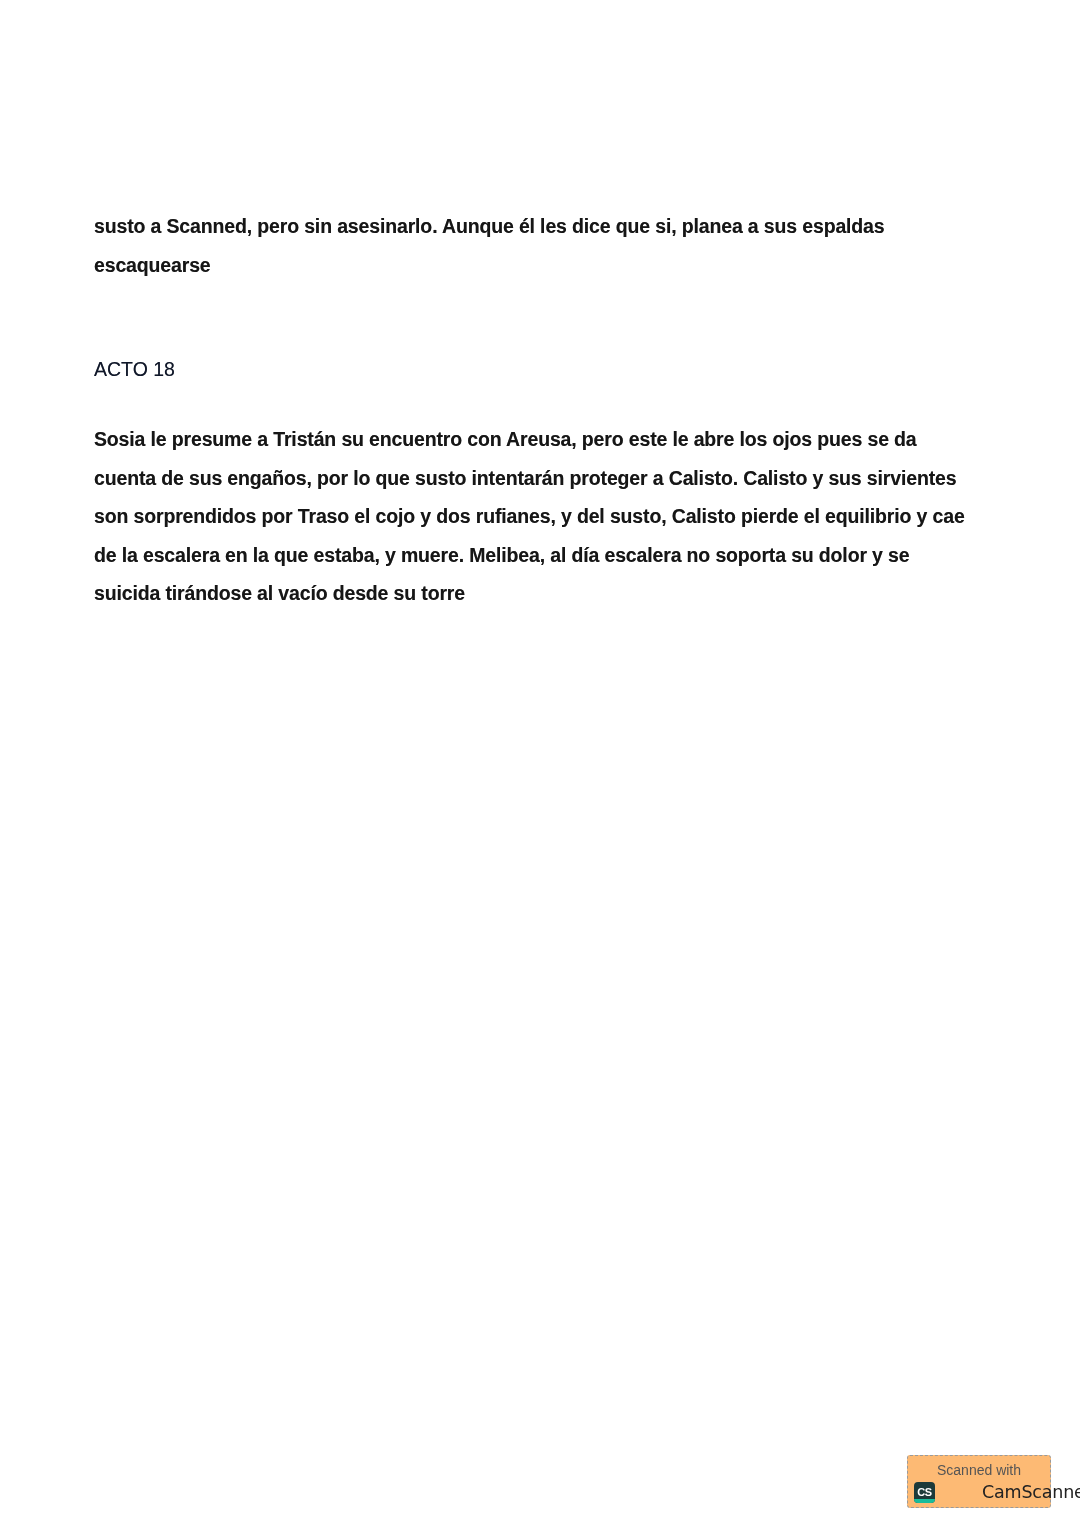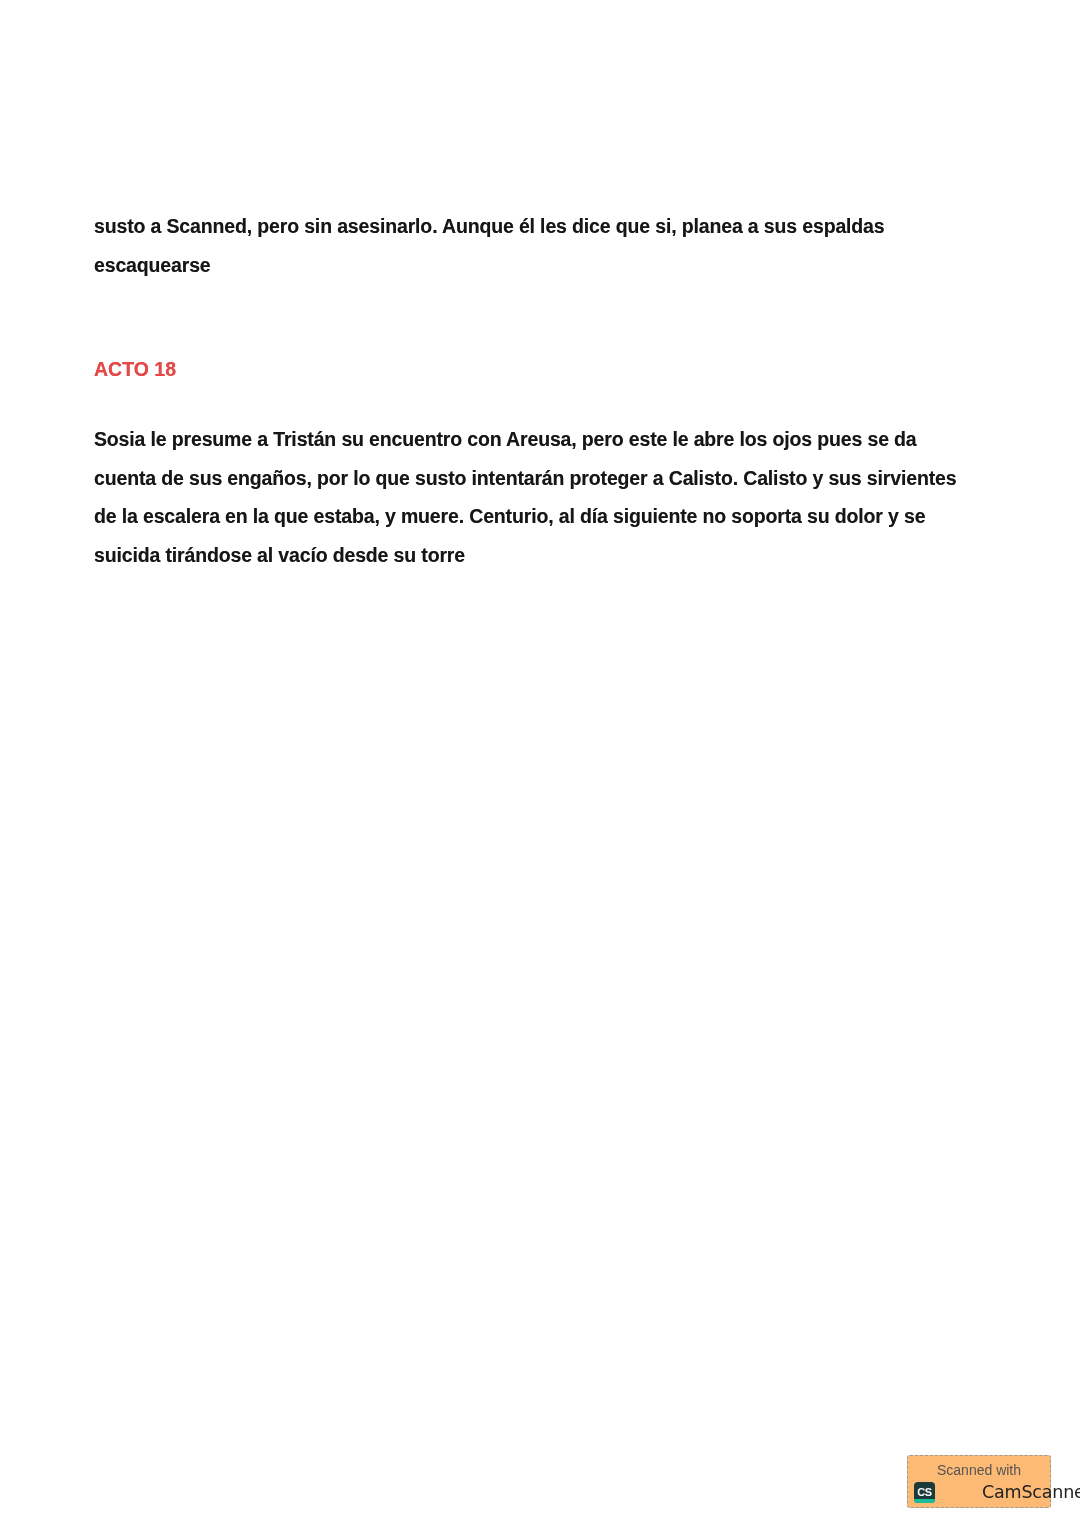--- a/index.html
+++ b/index.html
@@ -37,23 +37,23 @@
       color: #161616;
       text-shadow: 0 0 0.6px rgba(0,0,0,0.45);
     }
     .para .line {
       display: block;
       white-space: nowrap;
     }
     .heading {
       margin: 0;
       font-size: 19.5px;
-      font-weight: bold;
+      font-weight: normal;
       line-height: 38px;
-      color: #ef4444;
+      color: #0f172a;
       text-shadow: 0 0 0.6px rgba(0,0,0,0.45);
     }
     .p1 { position: absolute; left: 0; top: 0; }
     .h1 { position: absolute; left: 0; top: 143px; }
     .p2 { position: absolute; left: 0; top: 213px; }
 
     .badge {
       position: absolute;
       left: 907px;
       top: 1455px;
@@ -131,21 +131,22 @@
     <p class="para p1">
       <span class="line">susto a Scanned, pero sin asesinarlo. Aunque él les dice que si, planea a sus espaldas</span>
       <span class="line">escaquearse</span>
     </p>
 
     <h2 class="heading h1">ACTO 18</h2>
 
     <p class="para p2">
       <span class="line">Sosia le presume a Tristán su encuentro con Areusa, pero este le abre los ojos pues se da</span>
       <span class="line">cuenta de sus engaños, por lo que susto intentarán proteger a Calisto. Calisto y sus sirvientes</span>
-      <span class="line">de la escalera en la que estaba, y muere. Centurio, al día siguiente no soporta su dolor y se</span>
+      <span class="line">son sorprendidos por Traso el cojo y dos rufianes, y del susto, Calisto pierde el equilibrio y cae</span>
+      <span class="line">de la escalera en la que estaba, y muere. Melibea, al día escalera no soporta su dolor y se</span>
       <span class="line">suicida tirándose al vacío desde su torre</span>
     </p>
   </div>
 
   <div class="badge">
     <div class="badge-top">Scanned with</div>
     <div class="badge-bottom">
       <div class="cs-logo">
         <span>CS</span>
       </div>

